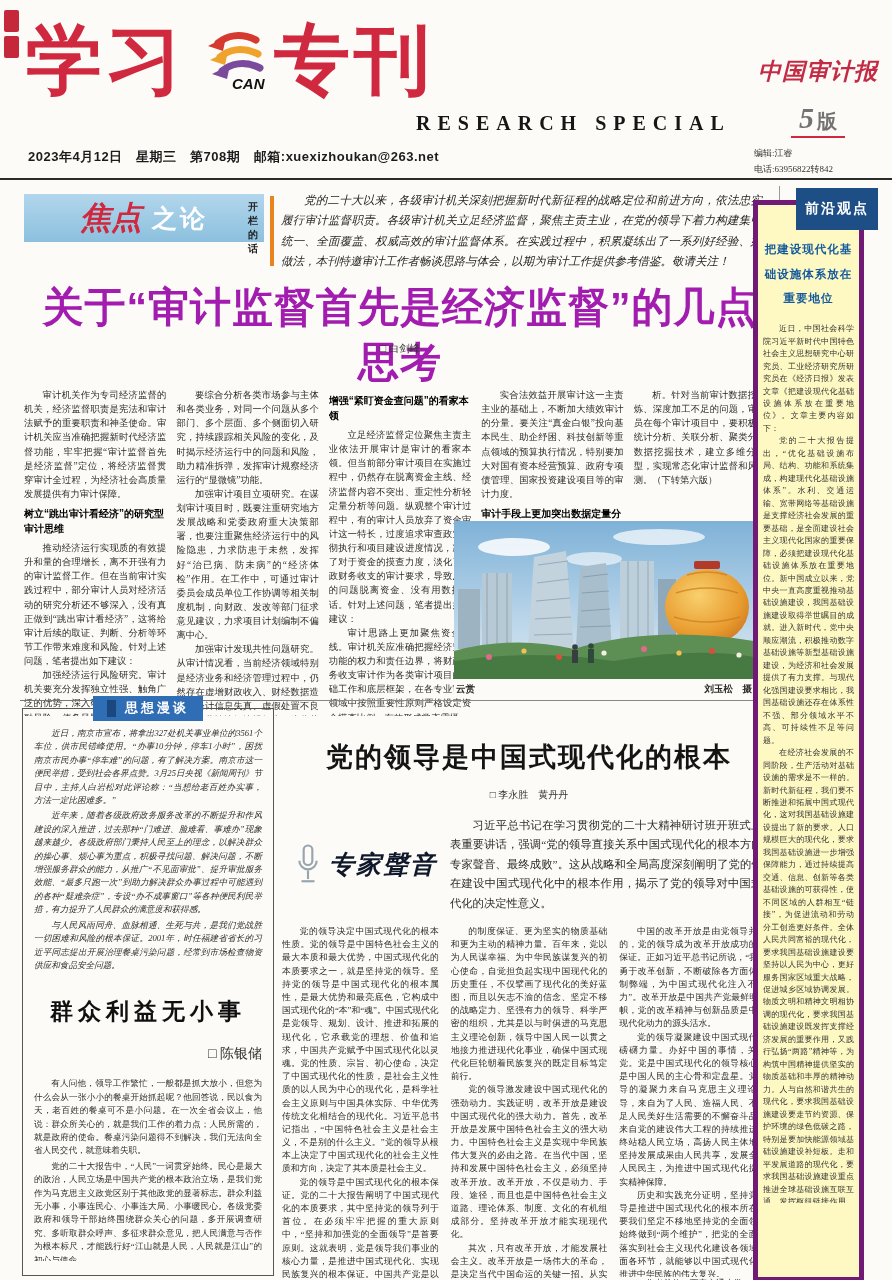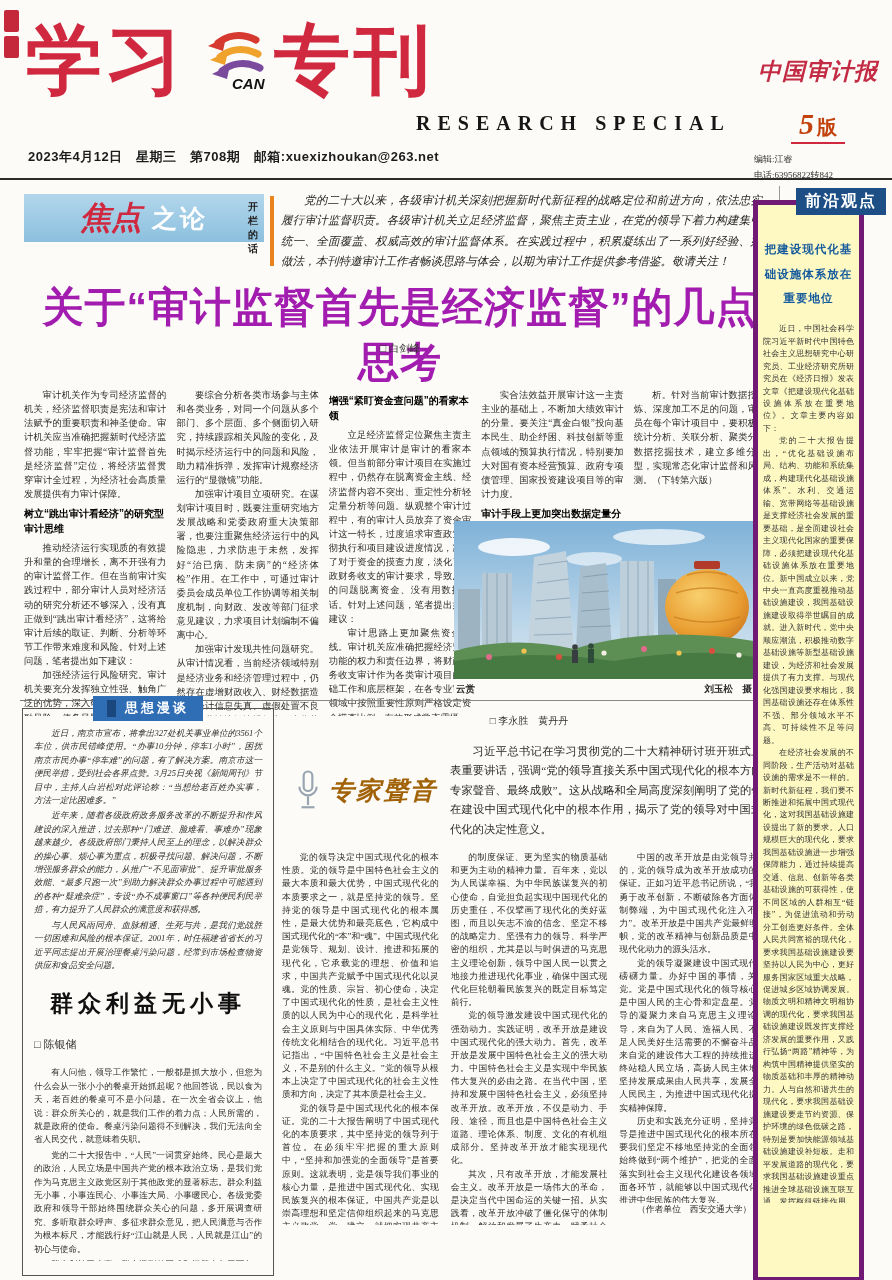--- a/index.html
+++ b/index.html
@@ -12,21 +12,21 @@
 
   
   .masthead{position:absolute;left:26px;top:22px;display:flex;align-items:center;}
   .mast-word{font-family:"Liberation Sans","DejaVu Sans",sans-serif;font-weight:900;
              font-size:76px;line-height:1;color:#d0283e;letter-spacing:4px;}
   .can-logo{width:80px;height:64px;margin:0 2px 0 6px;}
   .research{position:absolute;left:416px;top:112px;font-weight:bold;font-size:20px;
             letter-spacing:7px;color:#161616;}
   .mast-right{position:absolute;right:10px;top:56px;width:128px;text-align:center;}
   .paper-name{font-size:23px;font-weight:bold;font-style:italic;color:#c32b44;letter-spacing:1px;}
-  .page-no{margin-top:20px;display:inline-block;color:#c2410c;font-weight:bold;
+  .page-no{margin-top:14px;display:inline-block;color:#737373;font-weight:bold;
            border-bottom:2px solid #d0283e;padding:0 8px 1px;}
   .page-no .num{font-size:30px;font-style:italic;}
   .page-no .suffix{font-size:20px;margin-left:3px;}
   .mast-meta{margin-top:7px;font-size:9px;color:#333;text-align:left;line-height:1.8;}
   .dateline{position:absolute;left:28px;top:148px;font-family:"Liberation Sans",sans-serif;
             font-weight:bold;font-size:13px;color:#1b1b1b;letter-spacing:.5px;}
   .header-rule{position:absolute;left:0;top:178px;width:892px;height:2px;background:#2b2b2b;}
 
   
   .focus-badge{position:absolute;left:24px;top:194px;width:240px;height:48px;
@@ -64,46 +64,46 @@
   .essay-tab{position:absolute;left:50%;transform:translateX(-50%);top:-13px;background:#2f6db5;
              color:#fff;font-weight:bold;font-size:13px;letter-spacing:3px;padding:3px 14px 4px;
              display:flex;align-items:center;white-space:nowrap;
              font-family:"Liberation Sans",sans-serif;}
   .essay-tab::before{content:"";width:9px;height:17px;background:#19477e;margin-right:9px;}
   .essay-inner{padding:18px 11px 6px;height:528px;overflow:hidden;}
   .essay-intro p, .essay-body p{font-style:italic;font-size:8.6px;line-height:1.56;margin:0 0 2px;
                    text-align:justify;text-indent:2em;color:#2e2e2e;}
   .essay-body p{font-style:normal;}
   .essay-title{text-align:center;font-size:23px;font-weight:900;letter-spacing:5px;
-               margin:16px 0 12px;color:#101010;}
-  .essay-author{text-align:left;font-size:11px;margin:18px 0 14px;color:#333;}
+               margin:24px 0 12px;color:#101010;}
+  .essay-author{text-align:right;font-size:14px;margin:18px 0 14px;color:#333;}
 
   
   .expert{position:absolute;left:282px;top:700px;width:494px;height:578px;border-top:1px solid #888;}
   .expert-title{margin:38px 0 0;text-align:center;font-size:27px;font-weight:900;
                 letter-spacing:2px;color:#141414;}
   .expert-authors{text-align:center;font-size:10px;margin-top:13px;color:#333;}
   .expert-lead{display:flex;margin-top:14px;align-items:center;}
   .voice{width:168px;display:flex;align-items:center;justify-content:center;gap:8px;}
-  .voice-label{font-size:25px;color:#a16207;letter-spacing:2px;font-weight:bold;font-style:italic;}
+  .voice-label{font-size:25px;color:#0f172a;letter-spacing:2px;font-weight:bold;font-style:italic;}
   .expert-intro{flex:1;font-size:11.3px;line-height:1.72;text-align:justify;text-indent:2em;
                 margin:0;padding-right:2px;}
   .expert-cols{display:flex;gap:12px;margin-top:12px;height:374px;}
   .exp-col{flex:1;overflow:hidden;}
   .exp-col .list{overflow:hidden;}
   .exp-col.last .list{max-height:352px;}
   .exp-col p{margin:0;font-size:8.8px;line-height:1.5;text-align:justify;text-indent:2em;}
   .attribution{text-align:right;font-size:9px;margin:4px 0 0;}
 
   
   .main-divider{position:absolute;left:779px;top:186px;width:1px;height:1090px;background:#9a9a9a;}
   .sidebar-box{position:absolute;left:753px;top:200px;width:101px;height:1072px;
                border:5px solid #701a75;background:#fef9c3;}
   .sidebar-tab{position:absolute;left:796px;top:188px;z-index:2;background:#1d4f86;color:#fff;
-               font-size:16px;font-weight:bold;letter-spacing:2px;padding:3px 9px;
+               font-size:14px;font-weight:bold;letter-spacing:2px;padding:12px 9px;
                font-family:"Liberation Sans",sans-serif;white-space:nowrap;}
   .sidebar-title{margin:32px 4px 12px;text-align:center;font-size:11.5px;font-weight:900;
                  color:#155a9c;line-height:2.15;letter-spacing:1px;}
   .sidebar-body{padding:0 5px;height:880px;overflow:hidden;}
   .sidebar-body p{margin:0;font-size:8px;line-height:1.56;text-align:justify;text-indent:2em;color:#333;}
 </style>
 </head>
 <body>
 
 <div class="page">
@@ -256,20 +256,21 @@
       <div class="essay-author">□ 陈银储</div>
       <div class="essay-body">
           <p>有人问他，领导工作繁忙，一般都是抓大放小，但您为什么会从一张小小的餐桌开始抓起呢？他回答说，民以食为天，老百姓的餐桌可不是小问题。在一次全省会议上，他说：群众所关心的，就是我们工作的着力点；人民所需的，就是政府的使命。餐桌污染问题得不到解决，我们无法向全省人民交代，就意味着失职。</p>
           <p>党的二十大报告中，“人民”一词贯穿始终。民心是最大的政治，人民立场是中国共产党的根本政治立场，是我们党作为马克思主义政党区别于其他政党的显著标志。群众利益无小事，小事连民心、小事连大局、小事暖民心。各级党委政府和领导干部始终围绕群众关心的问题，多开展调查研究、多听取群众呼声、多征求群众意见，把人民满意与否作为根本标尺，才能践行好“江山就是人民，人民就是江山”的初心与使命。</p>
           <p>群众利益无小事，群众遇到的困难和问题也包罗万象。各级党委政府都应该像南京市解决群众办事停车难问题那样，坚持眼睛向下、脚步向下，深入基层，视群众事为自家事，勇于担当作为，将心比心、以心换心，不断增强群众的幸福感。</p>
         </div>
     </div>
   </div>
 
   <div class="expert">
+    <h2 class="expert-title">党的领导是中国式现代化的根本</h2>
     <div class="expert-authors">□ 李永胜　黄丹丹</div>
     <div class="expert-lead">
       <div class="voice">
         <svg viewBox="0 0 24 40" width="26" height="44">
           <rect x="8" y="2" width="8" height="18" rx="4" fill="none" stroke="#98a4b0" stroke-width="2"></rect>
           <path d="M4 16 a8 8 0 0 0 16 0" fill="none" stroke="#98a4b0" stroke-width="2"></path>
           <line x1="12" y1="25" x2="12" y2="33" stroke="#98a4b0" stroke-width="2"></line>
           <line x1="6" y1="35" x2="18" y2="35" stroke="#98a4b0" stroke-width="2"></line>
         </svg>
         <span class="voice-label">专家聲音</span>

